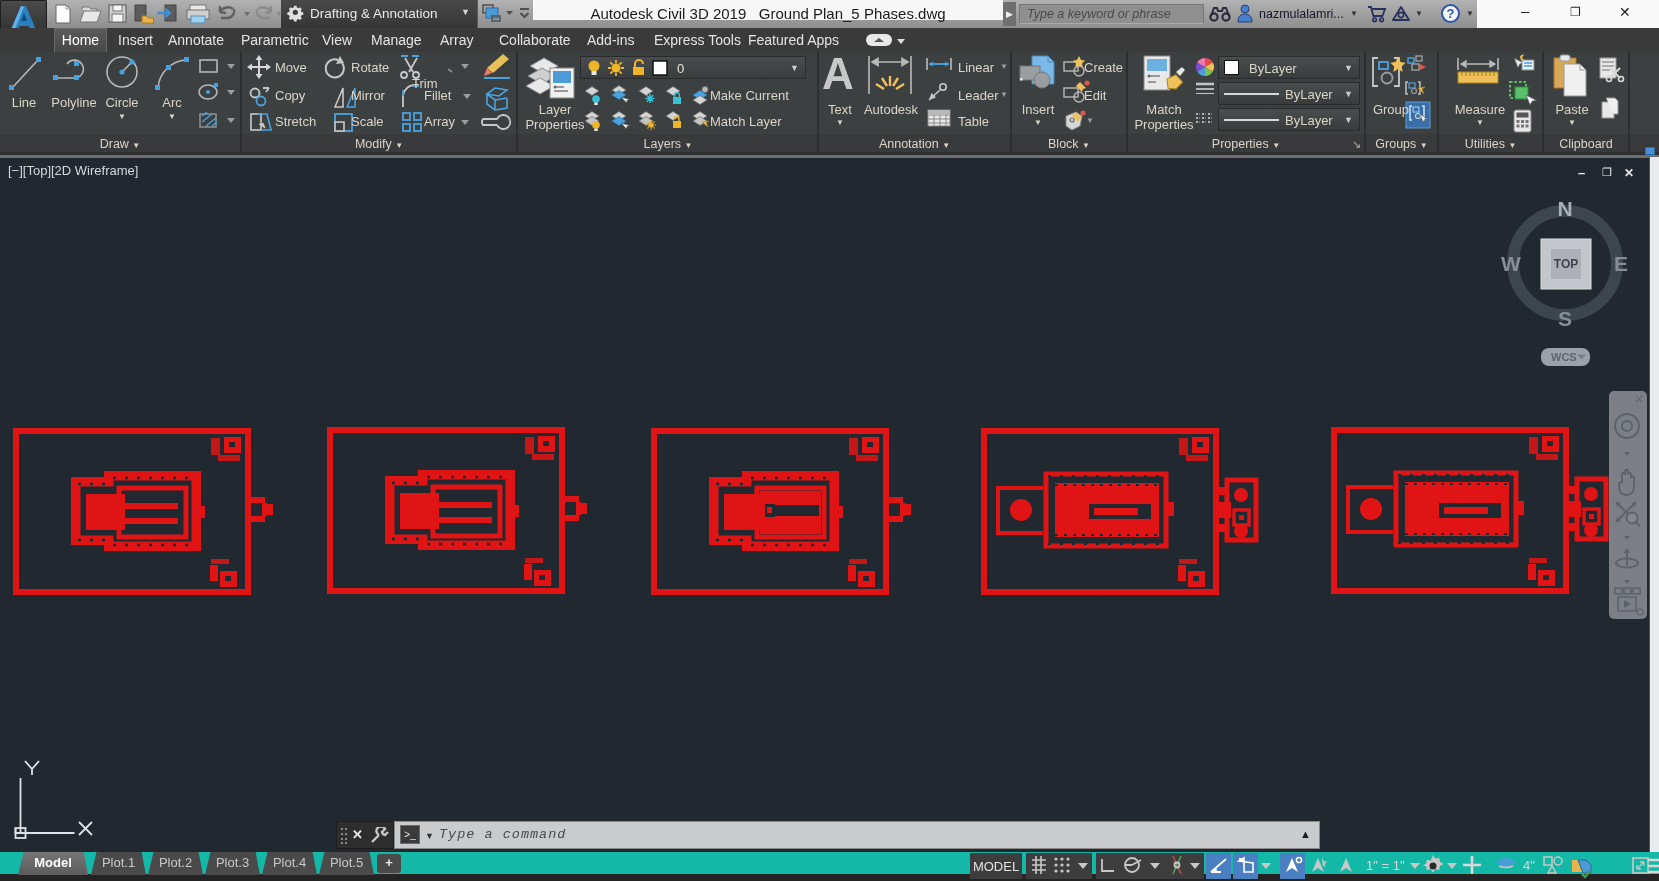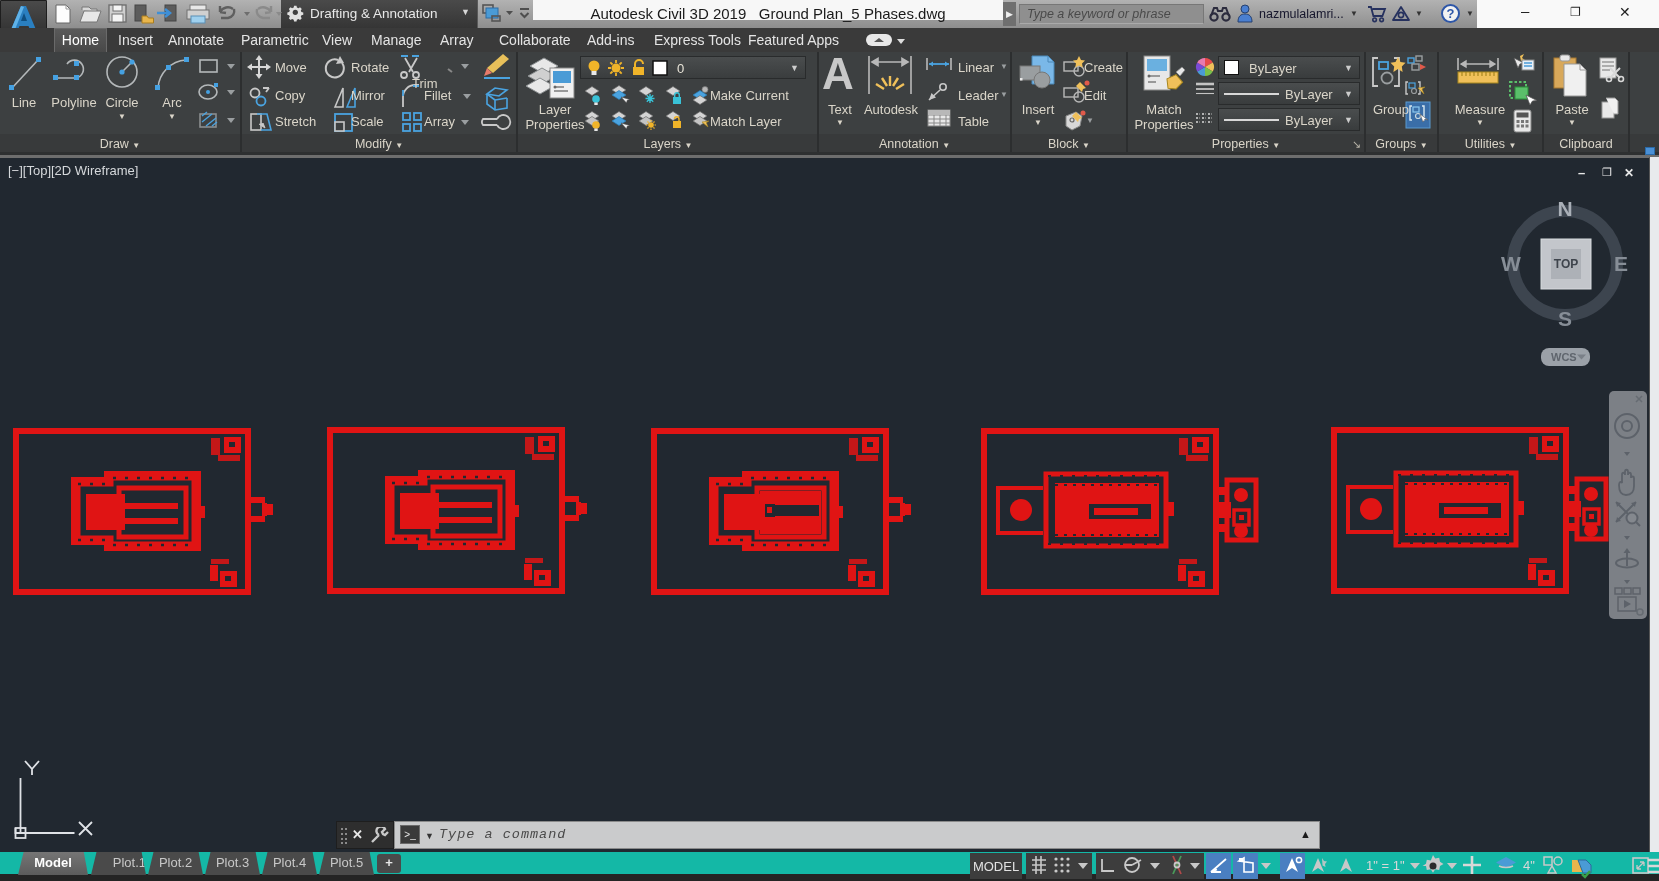--- a/index.html
+++ b/index.html
@@ -740,21 +740,21 @@
     <span class="abs" style="left:30px;top:9px;font-size:9px;color:#333;">▼</span>
     <span class="abs" style="left:44px;top:5px;font-family:'Liberation Mono',monospace;font-style:italic;font-size:13.5px;color:#4a4a4a;letter-spacing:1px;">Type a command</span>
     <span class="abs" style="right:8px;top:6px;color:#1a1a1a;font-size:11px;">▲</span>
   </div>
 </div>
 
 <div class="abs" id="bottombar" style="left:0;top:852px;width:1659px;height:29px;background:#14b8a6;">
   <div class="abs" style="left:0;top:22px;width:1659px;height:7px;background:#242424;"></div>
 
   <div class="abs" style="left:18px;top:0;width:70px;height:23px;background:linear-gradient(#757575,#5c5c5c);clip-path:polygon(8% 0,94% 0,100% 100%,0 100%);color:#fff;font-weight:bold;font-size:13px;text-align:center;line-height:22px;">Model</div>
-  <div class="abs" style="left:91px;top:0;width:55px;height:23px;background:#4a4a4a;clip-path:polygon(10% 0,92% 0,100% 100%,0 100%);color:#c8c8c8;font-size:13px;text-align:right;line-height:22px;">Plot.1</div>
+  <div class="abs" style="left:91px;top:0;width:55px;height:23px;background:#4a4a4a;clip-path:polygon(10% 0,92% 0,100% 100%,0 100%);color:#c8c8c8;font-size:13px;text-align:center;line-height:22px;">Plot.1</div>
   <div class="abs" style="left:148px;top:0;width:55px;height:23px;background:#4a4a4a;clip-path:polygon(10% 0,92% 0,100% 100%,0 100%);color:#c8c8c8;font-size:13px;text-align:center;line-height:22px;">Plot.2</div>
   <div class="abs" style="left:205px;top:0;width:55px;height:23px;background:#4a4a4a;clip-path:polygon(10% 0,92% 0,100% 100%,0 100%);color:#c8c8c8;font-size:13px;text-align:center;line-height:22px;">Plot.3</div>
   <div class="abs" style="left:262px;top:0;width:55px;height:23px;background:#4a4a4a;clip-path:polygon(10% 0,92% 0,100% 100%,0 100%);color:#c8c8c8;font-size:13px;text-align:center;line-height:22px;">Plot.4</div>
   <div class="abs" style="left:319px;top:0;width:55px;height:23px;background:#4a4a4a;clip-path:polygon(10% 0,92% 0,100% 100%,0 100%);color:#c8c8c8;font-size:13px;text-align:center;line-height:22px;">Plot.5</div>
   <div class="abs" style="left:377px;top:2px;width:24px;height:19px;background:#4a4a4a;border-radius:3px;color:#e8e8e8;font-weight:bold;font-size:13px;text-align:center;line-height:18px;">+</div>
 
   <svg class="abs" style="left:950px;top:0;" width="709" height="29" viewBox="0 0 709 29">
     <rect x="20" y="1" width="52" height="26" fill="#3d3d3d"></rect>
     <text x="46" y="19" font-size="13" fill="#e2e2e2" text-anchor="middle" font-family="Liberation Sans">MODEL</text>
     <rect x="76" y="1" width="66" height="26" fill="#3d3d3d"></rect>

